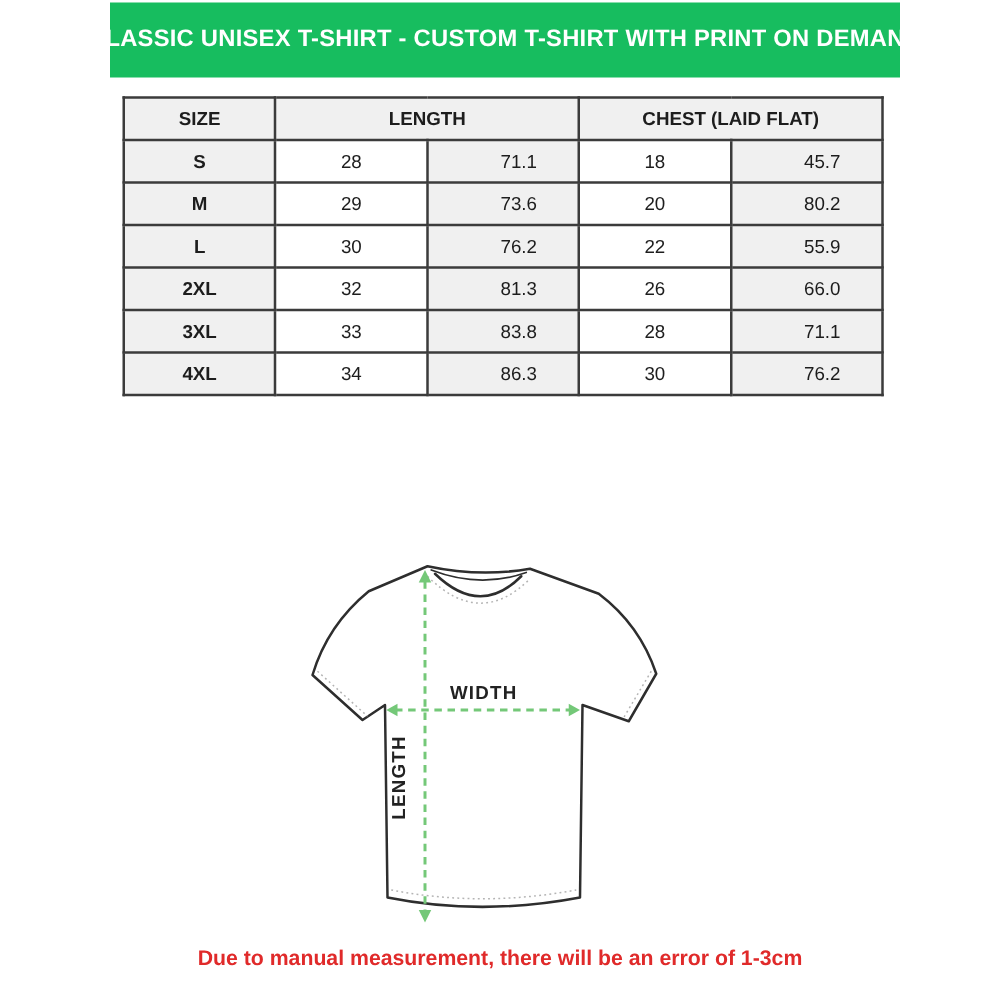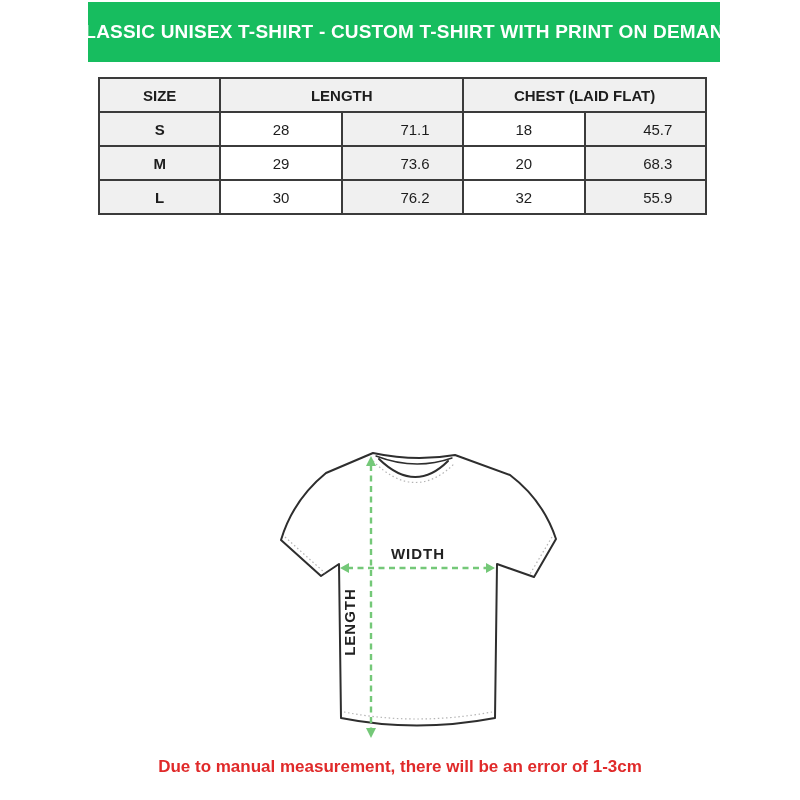--- a/index.html
+++ b/index.html
@@ -27,21 +27,21 @@
     border-collapse:collapse;table-layout:fixed;
   }
   table.size-chart th, table.size-chart td{
     border:2px solid var(--border_dark);
     height:32px;text-align:center;vertical-align:middle;
     font-size:15px;padding:0;background:#ffffff;margin-left:16px;
   }
   table.size-chart th{background:var(--cell_gray);font-weight:bold;font-size:15px;}
   table.size-chart td.size-col{background:var(--cell_gray);font-weight:bold;}
   table.size-chart td.alt{background:var(--cell_gray);padding-left:25px;}
-  .shirt-wrap{position:absolute;left:248px;top:440px;width:340px;height:310px;}
+  .shirt-wrap{position:absolute;left:217px;top:440px;width:340px;height:310px;}
   .shirt-outline{fill:#ffffff;stroke:#2e2e2e;stroke-width:2;stroke-linejoin:round;}
   .collar-line{fill:none;stroke:#2e2e2e;stroke-width:2;stroke-linecap:round;}
   .collar-thin{fill:none;stroke:#2e2e2e;stroke-width:1.4;stroke-linecap:round;}
   .stitch{fill:none;stroke:#b4b4b4;stroke-width:1.2;stroke-dasharray:1.5,2.6;}
   .arrow-line{fill:none;stroke:var(--arrow_green);stroke-width:2.4;stroke-dasharray:6,4.5;}
   .arrow-head{fill:var(--arrow_green);stroke:none;}
   .diagram-label{font-family:"Liberation Sans",sans-serif;font-weight:bold;font-size:15px;
     fill:#222222;letter-spacing:1px;}
   .note{
     position:absolute;left:0;top:757px;width:800px;text-align:center;
@@ -69,28 +69,49 @@
       <td>28</td>
       <td class="alt">71.1</td>
       <td>18</td>
       <td class="alt">45.7</td>
     </tr>
     <tr>
       <td class="size-col">M</td>
       <td>29</td>
       <td class="alt">73.6</td>
       <td>20</td>
-      <td class="alt">68.3</td>
+      <td class="alt">80.2</td>
     </tr>
     <tr>
       <td class="size-col">L</td>
       <td>30</td>
       <td class="alt">76.2</td>
+      <td>22</td>
+      <td class="alt">55.9</td>
+    </tr>
+    <tr>
+      <td class="size-col">2XL</td>
       <td>32</td>
-      <td class="alt">55.9</td>
+      <td class="alt">81.3</td>
+      <td>26</td>
+      <td class="alt">66.0</td>
+    </tr>
+    <tr>
+      <td class="size-col">3XL</td>
+      <td>33</td>
+      <td class="alt">83.8</td>
+      <td>28</td>
+      <td class="alt">71.1</td>
+    </tr>
+    <tr>
+      <td class="size-col">4XL</td>
+      <td>34</td>
+      <td class="alt">86.3</td>
+      <td>30</td>
+      <td class="alt">76.2</td>
     </tr>
   </tbody>
 </table>
 
 <div class="shirt-wrap">
   <svg width="340" height="310" viewBox="0 0 340 310" xmlns="http://www.w3.org/2000/svg">
 
     <path class="shirt-outline" d="M 125,13
          Q 167,22 207,15
          L 262,35

